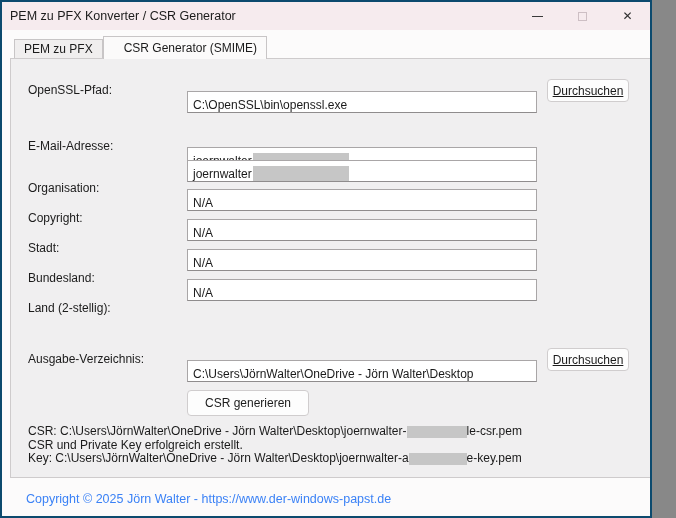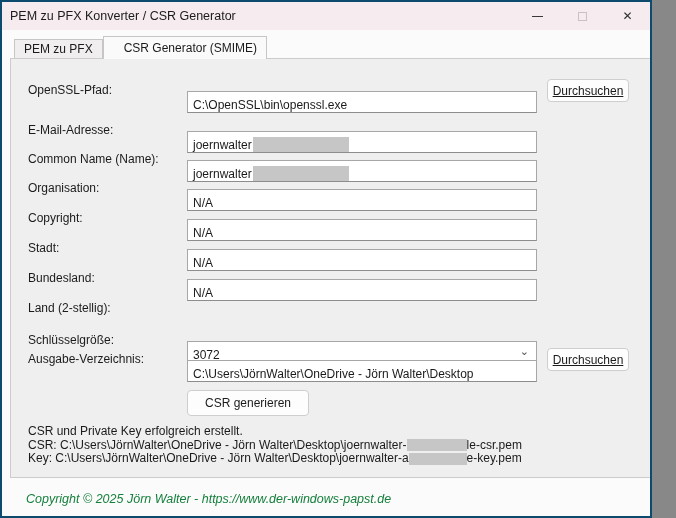--- a/index.html
+++ b/index.html
@@ -32,21 +32,21 @@
   .redact{display:inline-block;width:96px;height:15px;background:#c6c6c6;margin-left:1px;flex:0 0 auto;}
   .redact-inline{display:inline-block;height:12px;background:#c6c6c6;vertical-align:middle;}
   .combo{justify-content:flex-start;position:absolute;}
   .combo .chev{position:absolute;right:7px;top:3px;color:#4d4d4d;font-size:11px;}
   .btn{position:absolute;background:#fdfdfd;border:1px solid #d0cdce;border-radius:4px;
        font-size:12px;color:#1b1b1b;text-align:center;padding:0;cursor:default;}
   .browse{left:536px;top:0;width:82px;height:23px;text-decoration:underline;}
   .gen-btn{left:176px;top:331px;width:122px;height:26px;border-radius:4px;text-align:center;}
   .status{position:absolute;left:17px;top:366px;font-size:12px;color:#1a1a1a;line-height:13.5px;white-space:nowrap;}
   
-  .footer{position:absolute;left:24px;top:490px;font-size:12.5px;font-style:italic;color:#15803d;white-space:nowrap;}
+  .footer{position:absolute;left:24px;top:490px;font-size:12.5px;color:#3b82f6;white-space:nowrap;}
 </style>
 </head>
 <body>
 
 <div class="window">
 
   <div class="titlebar">
     <span class="title-text">PEM zu PFX Konverter / CSR Generator</span>
     <div class="caption-buttons">
       <div class="cap-btn">
@@ -69,30 +69,29 @@
   <div class="panel">
 
     <div class="row" style="top:20px">
       <span class="lbl">OpenSSL-Pfad:</span>
       <div class="input">
         <span>C:\OpenSSL\bin\openssl.exe</span>
       </div>
       <button class="btn browse">Durchsuchen</button>
     </div>
 
-    <div class="row" style="top:60px">
+    <div class="row" style="top:76px">
       <span class="lbl">E-Mail-Adresse:</span>
       <div class="input">
         <span>joernwalter</span>
         <span class="redact"></span>
       </div>
     </div>
 
     <div class="row" style="top:89px">
-      <span class="lbl">Common Name (Name):</span>
       <div class="input">
         <span>joernwalter</span>
         <span class="redact"></span>
       </div>
     </div>
 
     <div class="row" style="top:118px">
       <span class="lbl">Organisation:</span>
       <div class="input">
         <span>N/A</span>
@@ -117,40 +116,33 @@
       <span class="lbl">Bundesland:</span>
       <div class="input">
         <span>N/A</span>
       </div>
     </div>
 
     <div class="row" style="top:238px">
       <span class="lbl">Land (2-stellig):</span>
     </div>
 
-    <div class="row" style="top:270px">
-      <span class="lbl">Schlüsselgröße:</span>
-      <div class="input combo">
-        <span>3072</span>
-        <span class="chev">⌄</span>
-      </div>
-    </div>
 
     <div class="row" style="top:289px">
       <span class="lbl">Ausgabe-Verzeichnis:</span>
       <div class="input">
         <span>C:\Users\JörnWalter\OneDrive - Jörn Walter\Desktop</span>
       </div>
       <button class="btn browse">Durchsuchen</button>
     </div>
 
     <button class="btn gen-btn">CSR generieren</button>
 
     <div class="status">
+      <div><span>CSR: C:\Users\JörnWalter\OneDrive - Jörn Walter\Desktop\joernwalter-</span><span class="redact-inline" style="width:60px"></span><span>le-csr.pem</span></div>
       <div>CSR und Private Key erfolgreich erstellt.</div>
-      <div><span>CSR: C:\Users\JörnWalter\OneDrive - Jörn Walter\Desktop\joernwalter-</span><span class="redact-inline" style="width:60px"></span><span>le-csr.pem</span></div>
       <div><span>Key: C:\Users\JörnWalter\OneDrive - Jörn Walter\Desktop\joernwalter-a</span><span class="redact-inline" style="width:58px"></span><span>e-key.pem</span></div>
     </div>
   </div>
 
   <div class="footer">Copyright © 2025 Jörn Walter - https://www.der-windows-papst.de</div>
 
 </div>
 
 </body></html>

